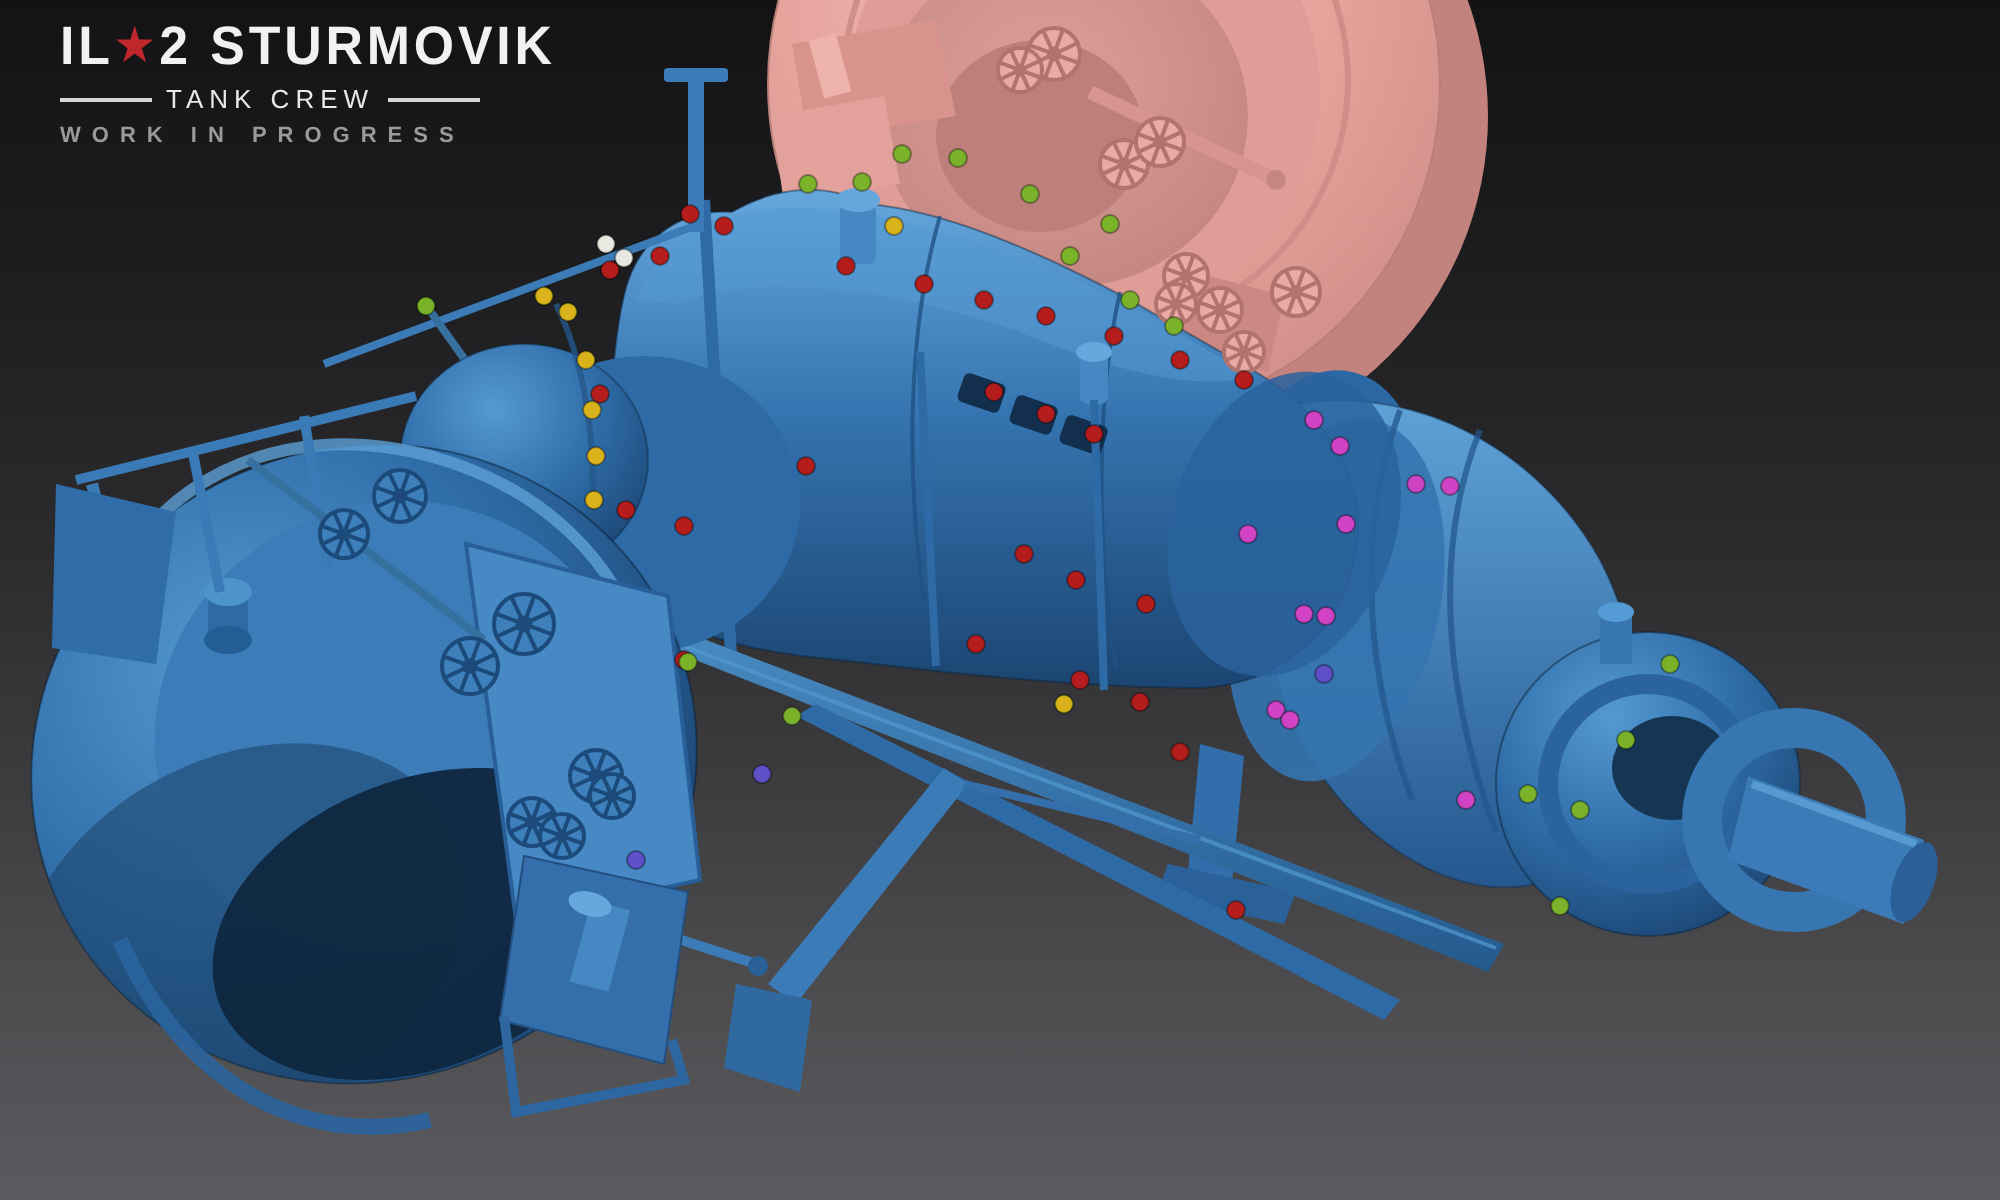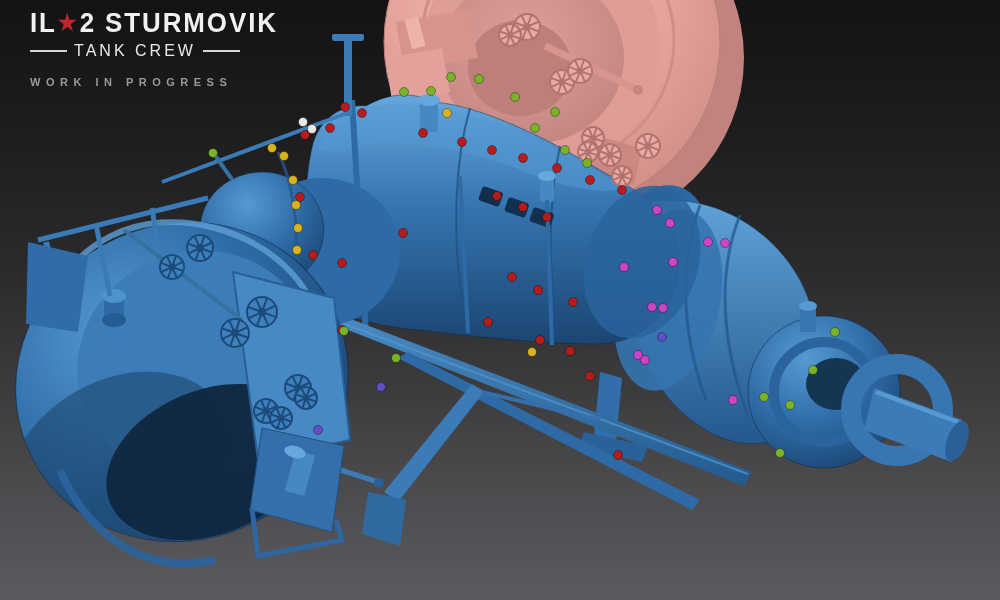--- a/index.html
+++ b/index.html
@@ -5,23 +5,23 @@
   html,body{margin:0;padding:0;}
   body{width:1000px;height:600px;overflow:hidden;font-family:"Liberation Sans",sans-serif;}
   .viewport{
     position:relative;width:1000px;height:600px;
     background:linear-gradient(180deg,#131315 0%,#1d1d1f 22%,#2b2b2e 45%,#3c3c3f 65%,#4c4c4f 82%,#5b5b5f 100%);
   }
   .viewport svg{position:absolute;left:0;top:0;}
   .logo{position:absolute;left:30px;top:8px;width:210px;color:#f1f1f1;user-select:none;}
   .logo-title{font-size:27px;font-weight:bold;letter-spacing:2px;white-space:nowrap;transform:scaleX(.96);transform-origin:left;}
   .logo-title .star{color:#c0272d;font-size:22px;padding:0 1px;vertical-align:2px;}
-  .logo-sub{display:flex;align-items:center;gap:7px;margin-top:3px;font-size:16px;letter-spacing:3px;color:#e9e9e9;white-space:nowrap;}
+  .logo-sub{display:flex;align-items:center;gap:7px;margin-top:3px;font-size:13px;letter-spacing:3px;color:#e9e9e9;white-space:nowrap;}
   .logo-sub .rule{flex:1;height:2px;background:#d6d6d6;}
-  .logo-status{margin-top:16px;font-size:11px;font-weight:bold;letter-spacing:5.5px;color:#9a9a9a;white-space:nowrap;}
+  .logo-status{margin-top:5px;font-size:11px;font-weight:bold;letter-spacing:5.5px;color:#9a9a9a;white-space:nowrap;}
 </style>
 </head>
 <body>
 
 <div class="viewport">
 
   <svg id="model" width="1000" height="600" viewBox="0 0 1000 600">
     <defs>
       <radialGradient id="gPink" cx="42%" cy="35%" r="75%">
         <stop offset="0%" stop-color="#f3beb6"></stop>

